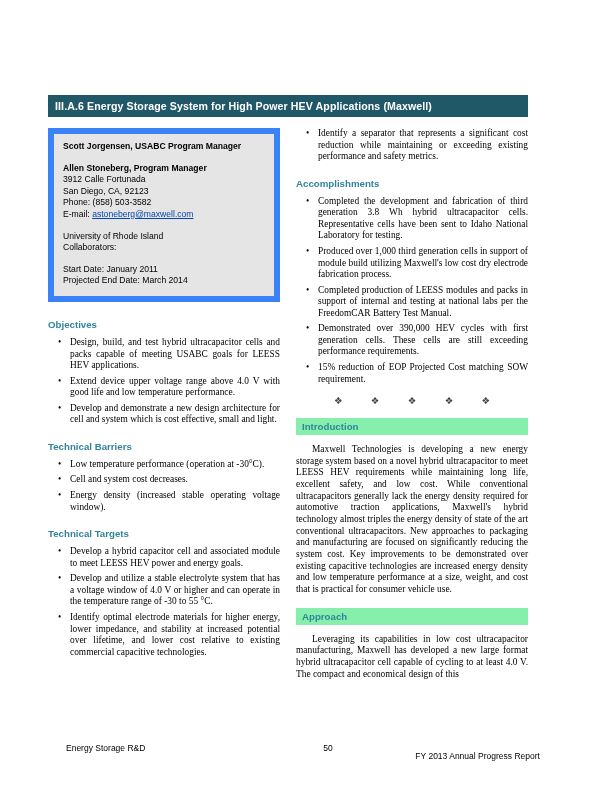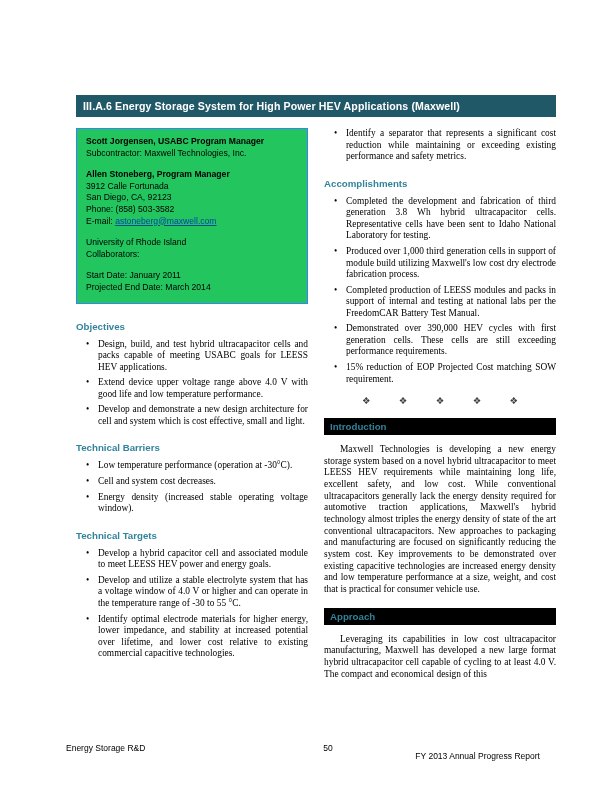--- a/index.html
+++ b/index.html
@@ -3,47 +3,47 @@
 <meta charset="utf-8">
 <style>
   * { box-sizing: border-box; }
   html, body { margin: 0; padding: 0; }
   body { background: #ffffff; }
   .page {
     position: relative; width: 612px; height: 792px; margin: 0 auto;
     background: #ffffff; overflow: hidden;
     font-family: "Liberation Serif", serif; color: #000;
   }
-  .content { position: absolute; left: 76px; top: 95px; width: 480px; }
+  .content { position: absolute; left: 48px; top: 95px; width: 480px; }
   .title-bar {
     background: #215868; color: #ffffff;
     font-family: "Liberation Sans", sans-serif; font-weight: bold;
     font-size: 10.6px; padding: 5px 7px; letter-spacing: 0.1px;
   }
   .columns { display: flex; gap: 16px; margin-top: 11px; }
   .col { width: 232px; }
   .info-box {
-    background: #22c55e; border: 1px solid #3b82f6;
+    background: #e5e5e5; border: 6px solid #3b82f6;
     padding: 7px 2px 9px 9px;
     font-family: "Liberation Sans", sans-serif;
     font-size: 8.6px; line-height: 1.35;
   }
   .ib-gap { height: 10px; }
   .bold { font-weight: bold; }
   .email { color: #0645AD; text-decoration: underline; cursor: pointer; }
   .heading {
     font-family: "Liberation Sans", sans-serif; color: #31849B;
     font-size: 9.7px; font-weight: bold; margin: 15px 0 7px 0;
   }
   .heading.first { margin-top: 17px; }
   ul.bullets { margin: 0; padding: 0; list-style: none; font-size: 9.4px; line-height: 1.23; }
   ul.bullets li { position: relative; padding-left: 22px; margin-bottom: 4px; text-align: justify; }
   ul.bullets li::before { content: "\2022"; position: absolute; left: 10px; }
   .green-bar {
-    background: #000000; color: #31849B;
+    background: #86efac; color: #31849B;
     font-family: "Liberation Sans", sans-serif; font-weight: bold;
     font-size: 9.7px; padding: 3px 6px; margin: 12px 0 9px 0;
   }
   p.body { font-size: 9.4px; line-height: 1.24; text-align: justify; text-indent: 16px; margin: 0 0 8px 0; }
   .diamonds {
     text-align: center; color: #3f3f3f; font-size: 9.5px;
     word-spacing: 26px; margin: 10px 0 0 0;
   }
   .footer {
     position: absolute; left: 66px; top: 743px; width: 524px;
@@ -62,21 +62,20 @@
     <div class="title-bar">
       <span>III.A.6 Energy Storage System for High Power HEV Applications (Maxwell)</span>
     </div>
 
     <div class="columns">
 
       <div class="col">
 
         <div class="info-box">
           <div class="bold">Scott Jorgensen, USABC Program Manager</div>
-          <div>Subcontractor: Maxwell Technologies, Inc.</div>
           <div class="ib-gap"></div>
           <div class="bold">Allen Stoneberg, Program Manager</div>
           <div>3912 Calle Fortunada</div>
           <div>San Diego, CA, 92123</div>
           <div>Phone: (858) 503-3582</div>
           <div>
             <span>E-mail: </span><a class="email">astoneberg@maxwell.com</a>
           </div>
           <div class="ib-gap"></div>
           <div>University of Rhode Island</div>

